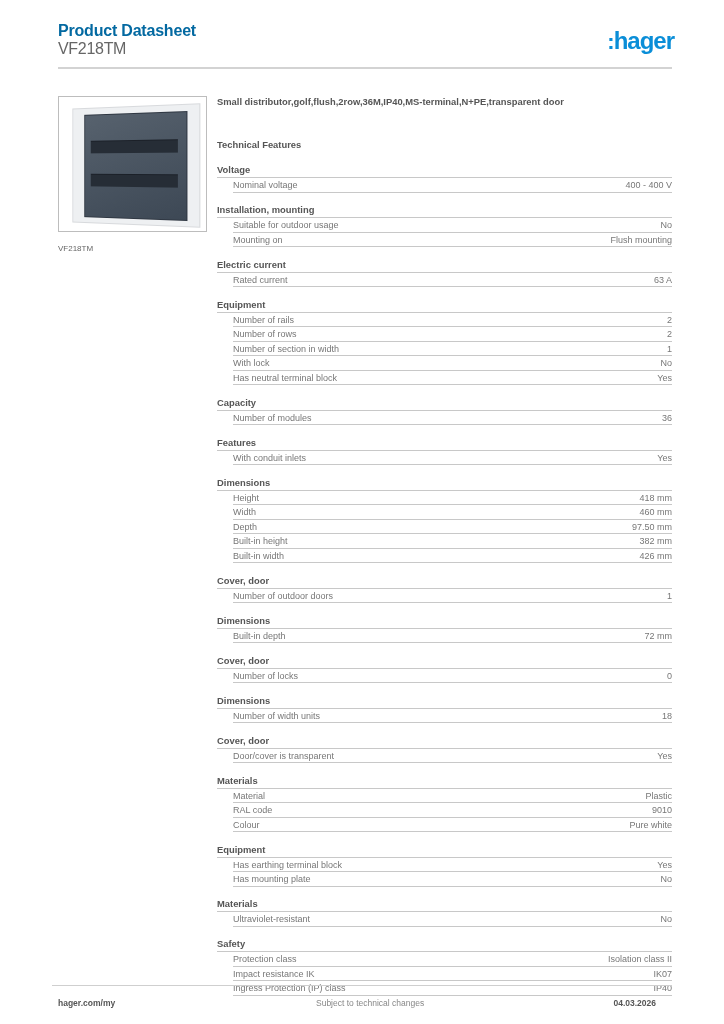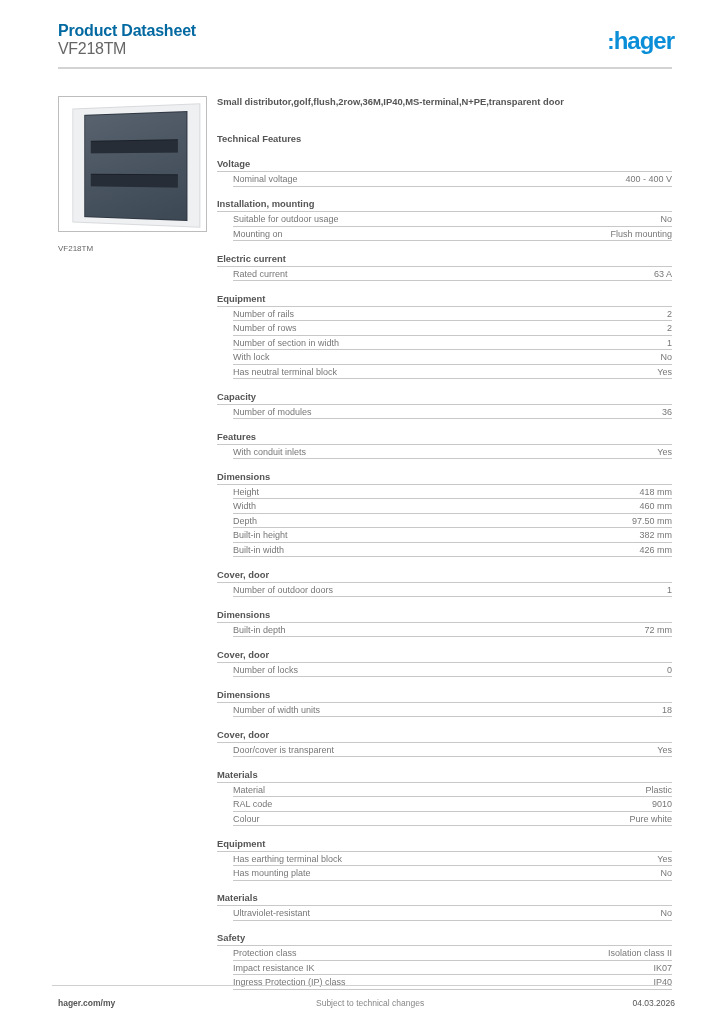--- a/index.html
+++ b/index.html
@@ -14,32 +14,32 @@
   .rule-top { position: absolute; left: 58px; width: 614px; top: 67px; height: 2px; background: #d3d3d3; }
   .product-img { position: absolute; left: 58px; top: 96px; width: 149px; height: 136px; border: 1px solid #bdbdbd; box-sizing: border-box; background: #fff; }
   .product-img .box { position: absolute; left: 10px; top: 9px; width: 127px; height: 117px; background: #eef0f2; border: 1px solid #d8dadd;
                       transform: perspective(200px) rotateY(-8deg); }
   .product-img .door { position: absolute; left: 12px; top: 6px; width: 102px; height: 104px; background: linear-gradient(160deg,#57626e,#3d4855);
                        border: 1px solid #2f3742; }
   .product-img .slot { position: absolute; left: 6px; width: 88px; height: 12px; background: #262d36; border-top: 1px solid #1b2028; }
   .caption { position: absolute; left: 58px; top: 244px; font-size: 8px; color: #666; }
   .content { position: absolute; left: 217px; top: 95px; width: 455px; }
   .desc { font-size: 9.4px; font-weight: bold; color: #555; height: 14px; line-height: 14px; }
-  .techtitle { font-size: 9.4px; font-weight: bold; color: #555; margin-top: 23px; height: 14px; line-height: 14px; }
+  .techtitle { font-size: 9.4px; font-weight: bold; color: #555; margin-top: 29px; height: 14px; line-height: 14px; }
   .group { margin-top: 11.5px; }
   .group:first-of-type { margin-top: 12px; }
   .gtitle { font-size: 9.4px; font-weight: bold; color: #555; height: 12px; line-height: 12px; border-bottom: 1px solid #c8c8c8; padding-bottom: 1px; }
   .row { display: flex; justify-content: space-between; font-size: 9px; color: #777; height: 13.5px; line-height: 14px;
          border-bottom: 1px solid #c8c8c8; margin-left: 16px; }
   .row .val { text-align: center; }
   .rule-bottom { position: absolute; left: 52px; width: 620px; top: 985px; height: 1px; background: #cfcfcf; }
   .footer { position: absolute; top: 998px; font-size: 8.5px; }
   .footer.left { left: 58px; font-weight: bold; color: #555; }
   .footer.center { left: 316px; color: #888; }
-  .footer.right { right: 49px; font-weight: normal; color: #555; padding-left: 35px; }
+  .footer.right { right: 68px; font-weight: bold; color: #555; padding-left: 35px; }
 </style>
 </head>
 <body>
 
 <div class="header">
   <div class="title">Product Datasheet</div>
   <div class="subtitle">VF218TM</div>
 </div>
 <div class="logo"><span class="colon">:</span><span>hager</span></div>
 <div class="rule-top"></div>

